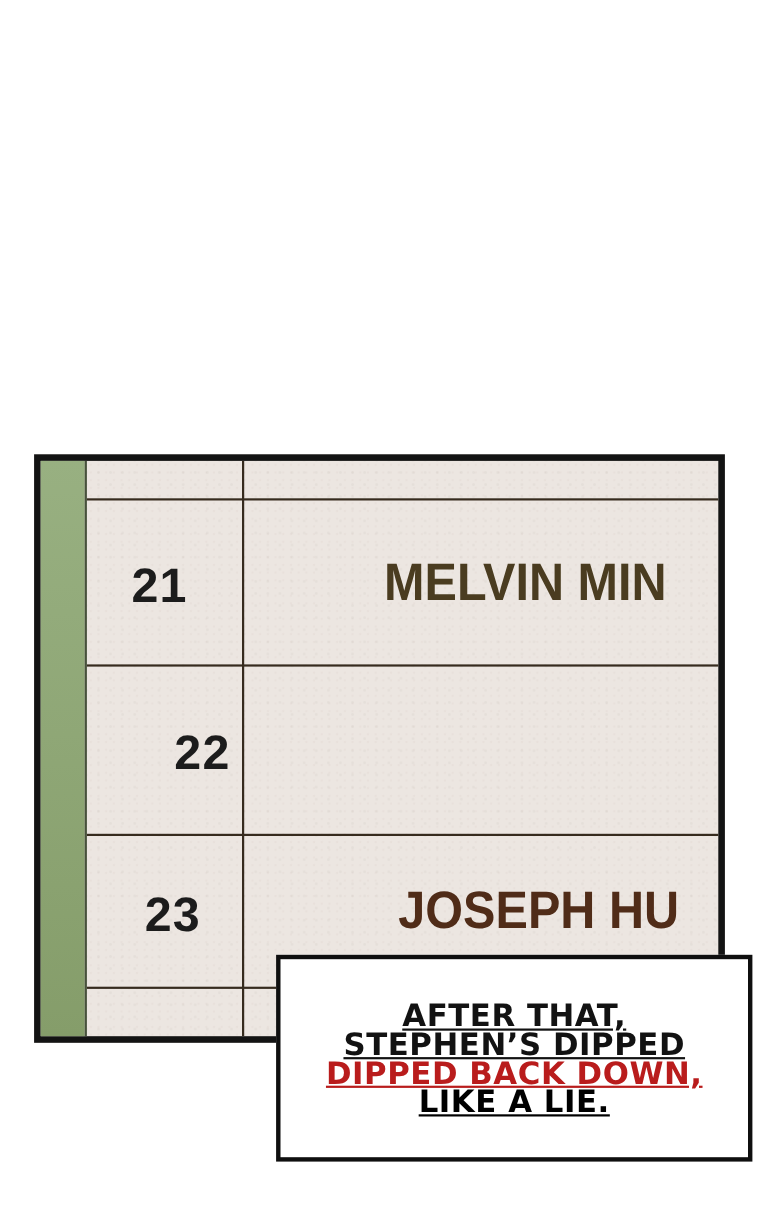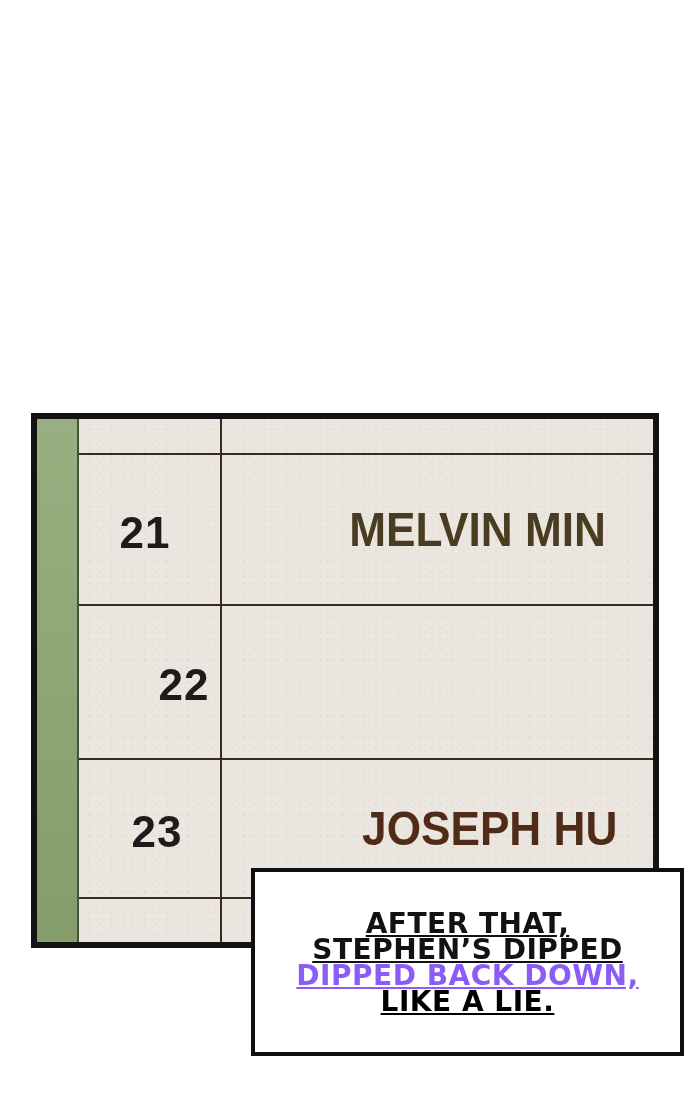--- a/index.html
+++ b/index.html
@@ -153,15 +153,15 @@
     <div class="cell name-cell row3">
       <span class="student-name" style="color: rgb(80, 44, 24);">JOSEPH HU</span>
     </div>
 
   </div>
 </div>
 
 <div class="caption-box" style="border-color: rgb(15, 15, 15); background-color: rgb(255, 255, 255);">
   <div class="caption-line" style="color: rgb(18, 18, 18);">AFTER THAT,</div>
   <div class="caption-line" style="color: rgb(18, 18, 18);">STEPHEN’S DIPPED</div>
-  <div class="caption-line" style="color: #8b5cf6;">DIPPED BACK DOWN,</div>
+  <div class="caption-line" style="color: #b91c1c;">DIPPED BACK DOWN,</div>
   <div class="caption-line" style="color: #000000;">LIKE A LIE.</div>
 </div>
 
 </body></html>

